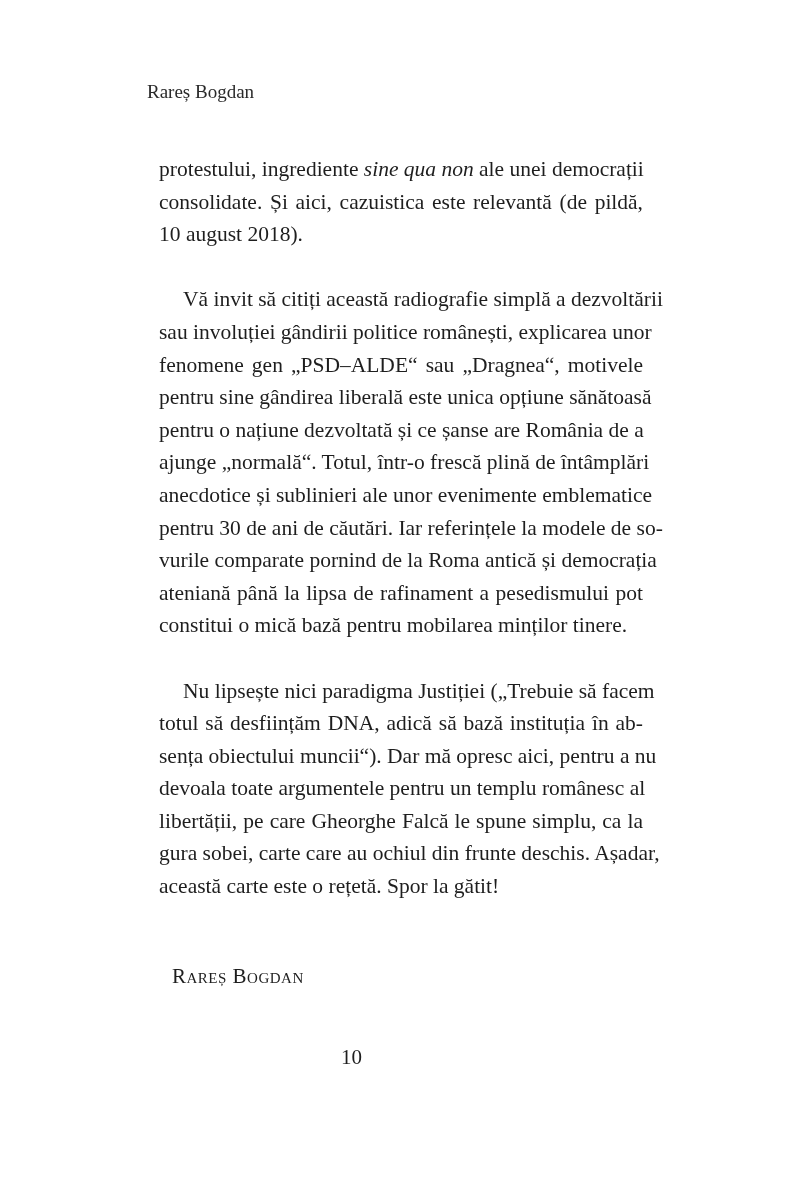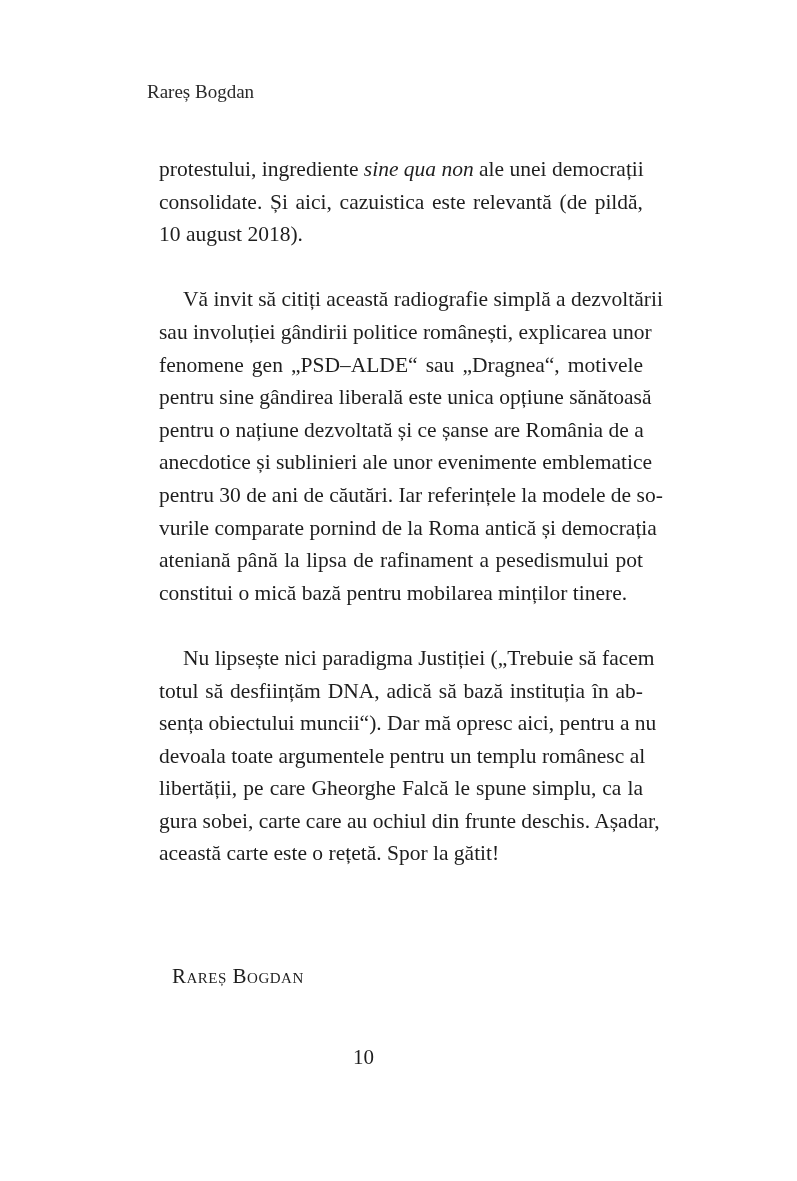--- a/index.html
+++ b/index.html
@@ -60,21 +60,20 @@
       line-height: 32px;
     }
     .page-number {
       position: absolute;
       left: 0;
       width: 703px;
       top: 1043px;
       text-align: center;
       font-size: 21px;
       line-height: 28px;
-      padding-left: 12px;
     }
     em { font-style: italic; }
   </style>
 </head>
 <body>
 
 <div class="running-head">Rareș Bogdan</div>
 
 <div class="page-body">
 
@@ -83,20 +82,21 @@
     <span class="line">consolidate. Și aici, cazuistica este relevantă (de pildă,</span>
     <span class="line last">10 august 2018).</span>
   </p>
 
   <p class="para">
     <span class="line indent">Vă invit să citiți această radiografie simplă a dezvoltării</span>
     <span class="line">sau involuției gândirii politice românești, explicarea unor</span>
     <span class="line">fenomene gen „PSD–ALDE“ sau „Dragnea“, motivele</span>
     <span class="line">pentru sine gândirea liberală este unica opțiune sănătoasă</span>
     <span class="line">pentru o națiune dezvoltată și ce șanse are România de a</span>
+    <span class="line">ajunge „normală“. Totul, într-o frescă plină de întâmplări</span>
     <span class="line">anecdotice și sublinieri ale unor evenimente emblematice</span>
     <span class="line">pentru 30 de ani de căutări. Iar referințele la modele de so-</span>
     <span class="line">vurile comparate pornind de la Roma antică și democrația</span>
     <span class="line">ateniană până la lipsa de rafinament a pesedismului pot</span>
     <span class="line last">constitui o mică bază pentru mobilarea minților tinere.</span>
   </p>
 
   <p class="para">
     <span class="line indent">Nu lipsește nici paradigma Justiției („Trebuie să facem</span>
     <span class="line">totul să desființăm DNA, adică să bază instituția în ab-</span>

